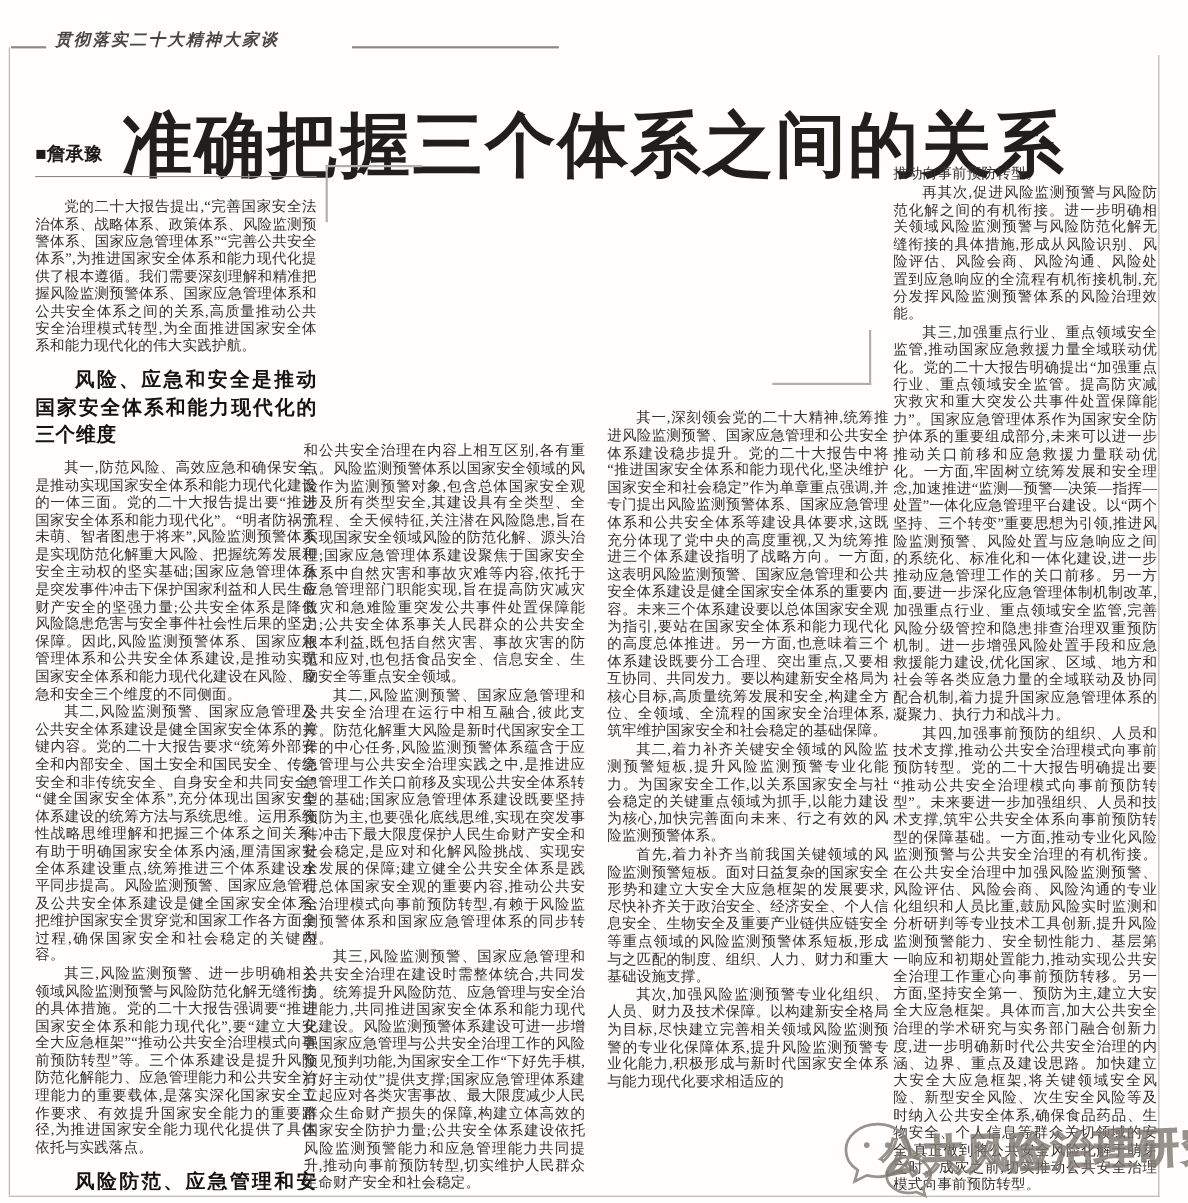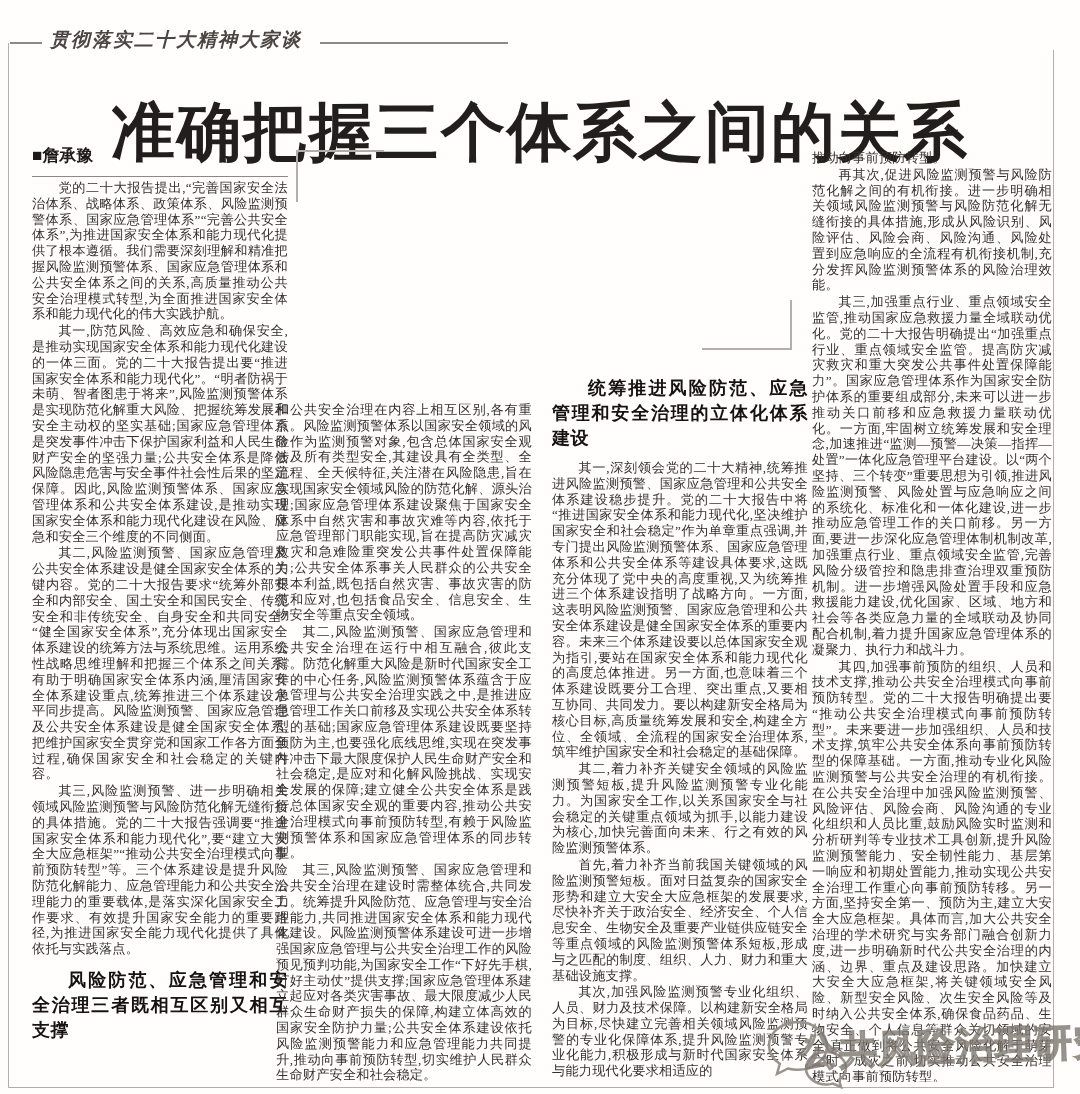--- a/index.html
+++ b/index.html
@@ -13,29 +13,29 @@
   .rule{position:absolute;background:#b3aea9;}
   .frame-left{left:8px;top:43px;width:1px;height:1044px;}
   .frame-bottom{left:8px;top:1087px;width:1046px;height:1px;}
   .frame-right{left:1053px;top:50px;width:1px;height:1038px;}
   .kicker-line-l{left:10px;top:42px;width:32px;height:2px;background:#8d8883;}
   .kicker-line-r{left:320px;top:42px;width:188px;height:2px;background:#8d8883;}
   
   .kicker{
     position:absolute;left:50px;top:27px;
     font-family:"Liberation Sans","DejaVu Sans",sans-serif;
-    font-weight:900;font-style:italic;font-size:19px;color:#4b4642;letter-spacing:2px;
+    font-weight:900;font-style:italic;font-size:15px;color:#4b4642;letter-spacing:2px;
   }
   .title{
     position:absolute;left:0;right:0;top:52px;text-align:center;
     font-family:Liberation Serif, serif;
     font-weight:900;font-size:64px;line-height:1.2;color:#221e1b;letter-spacing:2px;
   }
   .author{
-    position:absolute;left:32px;top:144px;width:256px;
+    position:absolute;left:32px;top:128px;width:256px;
     font-family:"Liberation Sans","DejaVu Sans",sans-serif;
     font-weight:700;font-size:17px;color:#1d1a18;
     padding-bottom:9px;border-bottom:1px solid #8d8883;
   }
   
   .intro-bracket-tl{position:absolute;left:296px;top:150px;width:86px;height:50px;
     border-left:2px solid #b3aea9;border-top:2px solid #b3aea9;}
   .intro-bracket-br{position:absolute;left:702px;top:300px;width:88px;height:48px;
     border-right:2px solid #b3aea9;border-bottom:2px solid #b3aea9;}
   .intro{
@@ -86,35 +86,35 @@
   <h1 class="title">准确把握三个体系之间的关系</h1>
   <div class="author">■詹承豫</div>
 
   <div class="intro-bracket-tl"></div>
   <div class="intro-bracket-br"></div>
   <div class="intro">
   </div>
 
   <div class="col col1">
     <p class="para">党的二十大报告提出,“完善国家安全法治体系、战略体系、政策体系、风险监测预警体系、国家应急管理体系”“完善公共安全体系”,为推进国家安全体系和能力现代化提供了根本遵循。我们需要深刻理解和精准把握风险监测预警体系、国家应急管理体系和公共安全体系之间的关系,高质量推动公共安全治理模式转型,为全面推进国家安全体系和能力现代化的伟大实践护航。</p>
+    <h2 class="subhead">风险、应急和安全是推动国家安全体系和能力现代化的三个维度</h2>
     <p class="para">其一,防范风险、高效应急和确保安全,是推动实现国家安全体系和能力现代化建设的一体三面。党的二十大报告提出要“推进国家安全体系和能力现代化”。“明者防祸于未萌、智者图患于将来”,风险监测预警体系是实现防范化解重大风险、把握统筹发展和安全主动权的坚实基础;国家应急管理体系是突发事件冲击下保护国家利益和人民生命财产安全的坚强力量;公共安全体系是降低风险隐患危害与安全事件社会性后果的坚定保障。因此,风险监测预警体系、国家应急管理体系和公共安全体系建设,是推动实现国家安全体系和能力现代化建设在风险、应急和安全三个维度的不同侧面。</p>
     <p class="para">其二,风险监测预警、国家应急管理及公共安全体系建设是健全国家安全体系的关键内容。党的二十大报告要求“统筹外部安全和内部安全、国土安全和国民安全、传统安全和非传统安全、自身安全和共同安全”“健全国家安全体系”,充分体现出国家安全体系建设的统筹方法与系统思维。运用系统性战略思维理解和把握三个体系之间关系,有助于明确国家安全体系内涵,厘清国家安全体系建设重点,统筹推进三个体系建设水平同步提高。风险监测预警、国家应急管理及公共安全体系建设是健全国家安全体系,把维护国家安全贯穿党和国家工作各方面全过程,确保国家安全和社会稳定的关键内容。</p>
     <p class="para">其三,风险监测预警、进一步明确相关领域风险监测预警与风险防范化解无缝衔接的具体措施。党的二十大报告强调要“推进国家安全体系和能力现代化”,要“建立大安全大应急框架”“推动公共安全治理模式向事前预防转型”等。三个体系建设是提升风险防范化解能力、应急管理能力和公共安全治理能力的重要载体,是落实深化国家安全工作要求、有效提升国家安全能力的重要路径,为推进国家安全能力现代化提供了具体依托与实践落点。</p>
     <h2 class="subhead">风险防范、应急管理和安全治理三者既相互区别又相互支撑</h2>
 
   </div>
 
   <div class="col col2">
     <p class="para cont">和公共安全治理在内容上相互区别,各有重点。风险监测预警体系以国家安全领域的风险作为监测预警对象,包含总体国家安全观涉及所有类型安全,其建设具有全类型、全流程、全天候特征,关注潜在风险隐患,旨在实现国家安全领域风险的防范化解、源头治理;国家应急管理体系建设聚焦于国家安全体系中自然灾害和事故灾难等内容,依托于应急管理部门职能实现,旨在提高防灾减灾救灾和急难险重突发公共事件处置保障能力;公共安全体系事关人民群众的公共安全根本利益,既包括自然灾害、事故灾害的防范和应对,也包括食品安全、信息安全、生物安全等重点安全领域。</p>
     <p class="para">其二,风险监测预警、国家应急管理和公共安全治理在运行中相互融合,彼此支撑。防范化解重大风险是新时代国家安全工作的中心任务,风险监测预警体系蕴含于应急管理与公共安全治理实践之中,是推进应急管理工作关口前移及实现公共安全体系转型的基础;国家应急管理体系建设既要坚持预防为主,也要强化底线思维,实现在突发事件冲击下最大限度保护人民生命财产安全和社会稳定,是应对和化解风险挑战、实现安全发展的保障;建立健全公共安全体系是践行总体国家安全观的重要内容,推动公共安全治理模式向事前预防转型,有赖于风险监测预警体系和国家应急管理体系的同步转型。</p>
     <p class="para">其三,风险监测预警、国家应急管理和公共安全治理在建设时需整体统合,共同发力。统筹提升风险防范、应急管理与安全治理能力,共同推进国家安全体系和能力现代化建设。风险监测预警体系建设可进一步增强国家应急管理与公共安全治理工作的风险预见预判功能,为国家安全工作“下好先手棋,打好主动仗”提供支撑;国家应急管理体系建立起应对各类灾害事故、最大限度减少人民群众生命财产损失的保障,构建立体高效的国家安全防护力量;公共安全体系建设依托风险监测预警能力和应急管理能力共同提升,推动向事前预防转型,切实维护人民群众生命财产安全和社会稳定。</p>
   </div>
 
   <div class="col col3">
-    <h2 class="subhead" style="margin-top:4px;">统筹推进风险防范、应急管理和安全治理的立体化体系建设</h2>
     <p class="para">其一,深刻领会党的二十大精神,统筹推进风险监测预警、国家应急管理和公共安全体系建设稳步提升。党的二十大报告中将“推进国家安全体系和能力现代化,坚决维护国家安全和社会稳定”作为单章重点强调,并专门提出风险监测预警体系、国家应急管理体系和公共安全体系等建设具体要求,这既充分体现了党中央的高度重视,又为统筹推进三个体系建设指明了战略方向。一方面,这表明风险监测预警、国家应急管理和公共安全体系建设是健全国家安全体系的重要内容。未来三个体系建设要以总体国家安全观为指引,要站在国家安全体系和能力现代化的高度总体推进。另一方面,也意味着三个体系建设既要分工合理、突出重点,又要相互协同、共同发力。要以构建新安全格局为核心目标,高质量统筹发展和安全,构建全方位、全领域、全流程的国家安全治理体系,筑牢维护国家安全和社会稳定的基础保障。</p>
     <p class="para">其二,着力补齐关键安全领域的风险监测预警短板,提升风险监测预警专业化能力。为国家安全工作,以关系国家安全与社会稳定的关键重点领域为抓手,以能力建设为核心,加快完善面向未来、行之有效的风险监测预警体系。</p>
     <p class="para">首先,着力补齐当前我国关键领域的风险监测预警短板。面对日益复杂的国家安全形势和建立大安全大应急框架的发展要求,尽快补齐关于政治安全、经济安全、个人信息安全、生物安全及重要产业链供应链安全等重点领域的风险监测预警体系短板,形成与之匹配的制度、组织、人力、财力和重大基础设施支撑。</p>
     <p class="para">其次,加强风险监测预警专业化组织、人员、财力及技术保障。以构建新安全格局为目标,尽快建立完善相关领域风险监测预警的专业化保障体系,提升风险监测预警专业化能力,积极形成与新时代国家安全体系与能力现代化要求相适应的</p>
   </div>
 
   <div class="col col4">
     <p class="para cont">推动向事前预防转型。</p>
     <p class="para">再其次,促进风险监测预警与风险防范化解之间的有机衔接。进一步明确相关领域风险监测预警与风险防范化解无缝衔接的具体措施,形成从风险识别、风险评估、风险会商、风险沟通、风险处置到应急响应的全流程有机衔接机制,充分发挥风险监测预警体系的风险治理效能。</p>
     <p class="para">其三,加强重点行业、重点领域安全监管,推动国家应急救援力量全域联动优化。党的二十大报告明确提出“加强重点行业、重点领域安全监管。提高防灾减灾救灾和重大突发公共事件处置保障能力”。国家应急管理体系作为国家安全防护体系的重要组成部分,未来可以进一步推动关口前移和应急救援力量联动优化。一方面,牢固树立统筹发展和安全理念,加速推进“监测—预警—决策—指挥—处置”一体化应急管理平台建设。以“两个坚持、三个转变”重要思想为引领,推进风险监测预警、风险处置与应急响应之间的系统化、标准化和一体化建设,进一步推动应急管理工作的关口前移。另一方面,要进一步深化应急管理体制机制改革,加强重点行业、重点领域安全监管,完善风险分级管控和隐患排查治理双重预防机制。进一步增强风险处置手段和应急救援能力建设,优化国家、区域、地方和社会等各类应急力量的全域联动及协同配合机制,着力提升国家应急管理体系的凝聚力、执行力和战斗力。</p>

